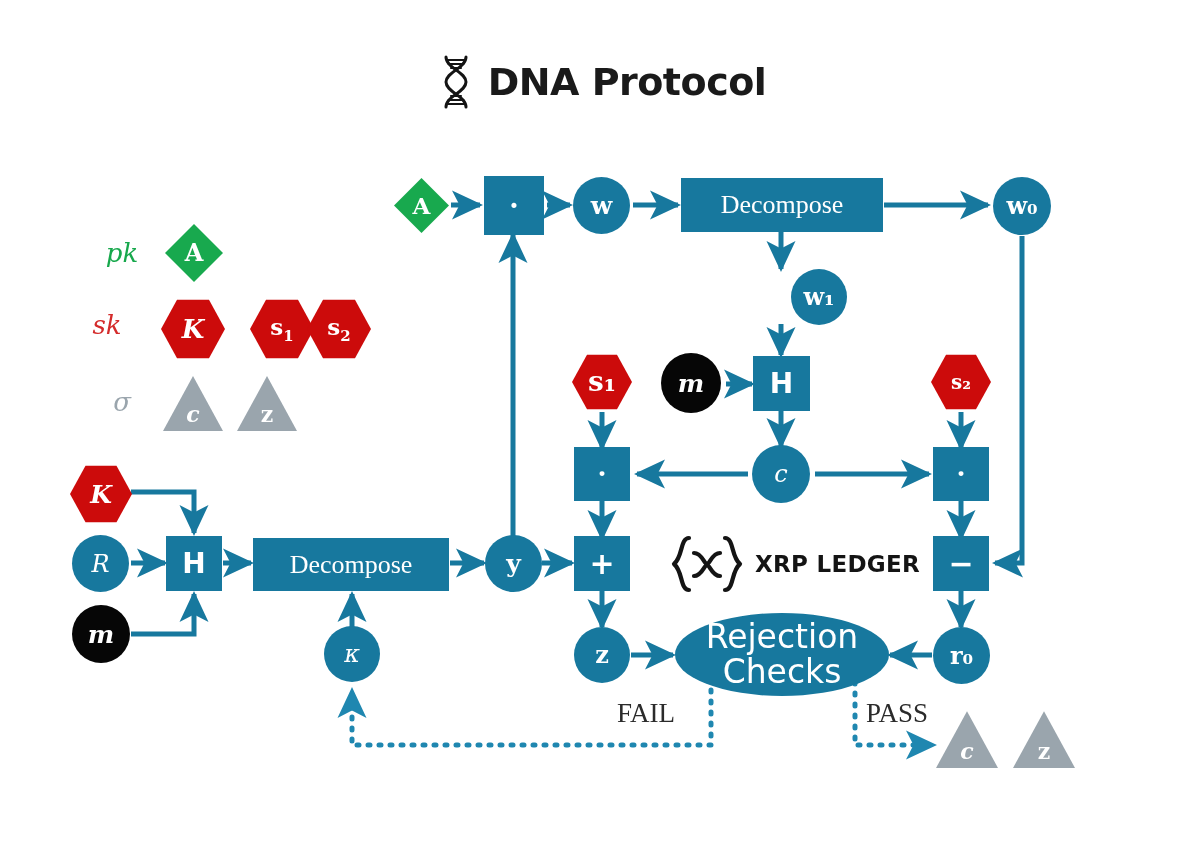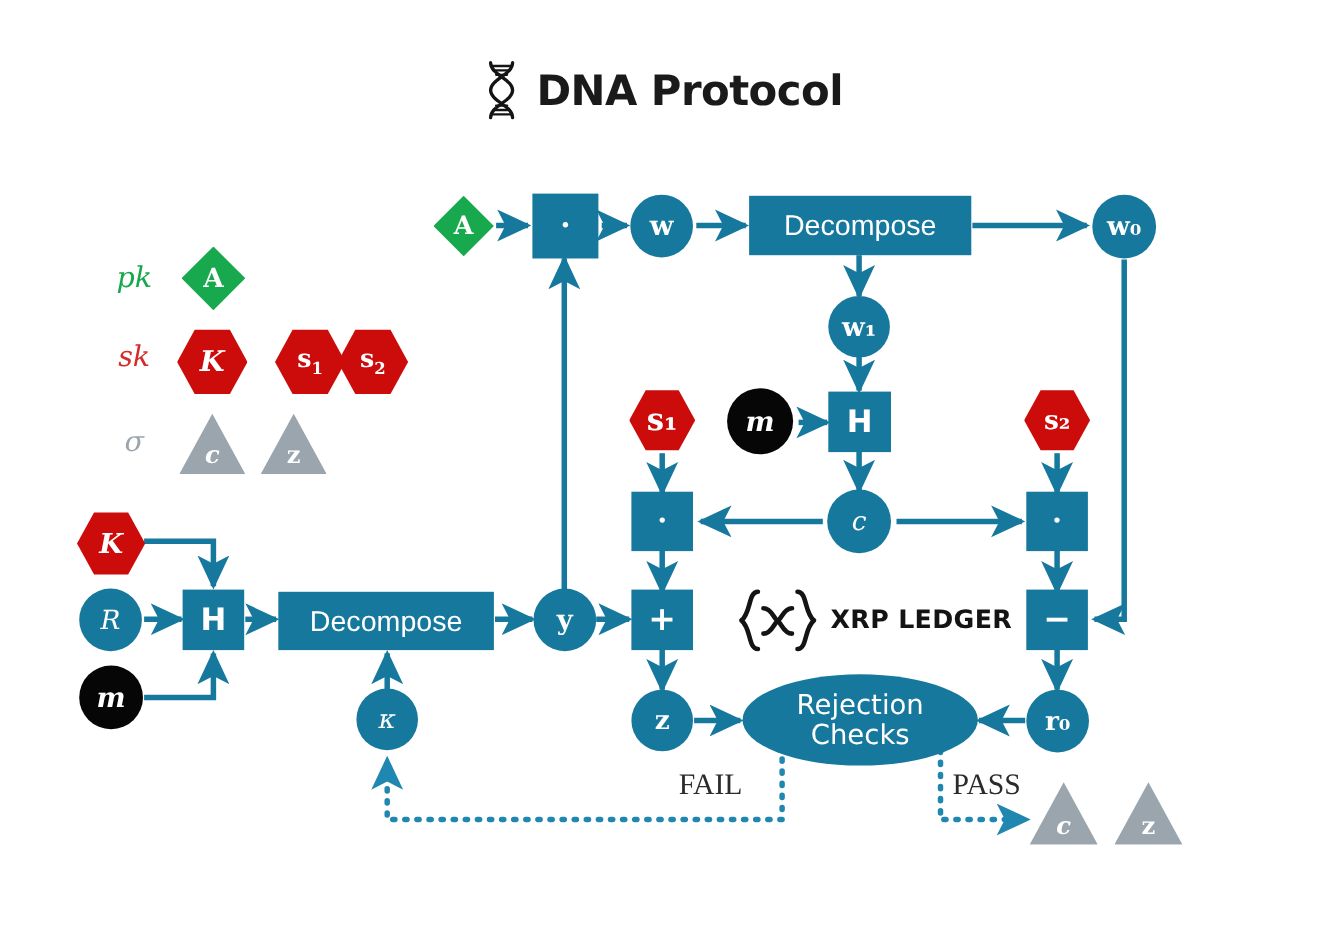--- a/index.html
+++ b/index.html
@@ -83,21 +83,21 @@
   
   .circ-black {
     background: #060606;
     border-radius: 50%;
   }
   
   .procbox {
     background: #17789e;
   }
   .procbox .glyph {
-    font-family: Liberation Sans, sans-serif;
+    font-family: Liberation Serif, serif;
     font-weight: 400;
   }
   
   .ellipse {
     background: #17789e;
     border-radius: 50%;
   }
   .ellipse .glyph {
     font-family: "DejaVu Sans", sans-serif;
     font-weight: 400;
@@ -269,21 +269,21 @@
     <g stroke="#1f87b0" stroke-width="5" fill="none" stroke-dasharray="2 9" stroke-linecap="round" marker-end="url(#ahd)">
       <path d="M855,682 L855,745 L934,745"></path>
     </g>
   </svg>
 
   <div class="legend-label pk" style="left:95px; top:238px; width:54px;">pk</div>
   <div class="node diamond" style="left:165px; top:224px; width:58px; height:58px;">
     <span class="glyph" style="font-size:24px;">A</span>
   </div>
 
-  <div class="legend-label sk" style="left:95px; top:310px; width:54px;">sk</div>
+  <div class="legend-label sk" style="left:80px; top:310px; width:54px;">sk</div>
   <div class="node hexred" style="left:161px; top:298px; width:64px; height:62px;">
     <span class="glyph" style="font-size:26px; font-style:italic;">K</span>
   </div>
   <div class="node hexred" style="left:250px; top:298px; width:64px; height:62px;">
     <span class="glyph" style="font-size:23px;">s<sub style="font-size:0.65em">1</sub></span>
   </div>
   <div class="node hexred" style="left:307px; top:298px; width:64px; height:62px;">
     <span class="glyph" style="font-size:23px;">s<sub style="font-size:0.65em">2</sub></span>
   </div>
 
@@ -308,38 +308,38 @@
   </div>
 
   <div class="node procbox" style="left:681px; top:178px; width:202px; height:54px;">
     <span class="glyph" style="font-size:26px;">Decompose</span>
   </div>
 
   <div class="node circ" style="left:993px; top:177px; width:58px; height:58px;">
     <span class="glyph" style="font-size:24px;">w₀</span>
   </div>
 
-  <div class="node circ" style="left:753px; top:269px; width:56px; height:56px;">
+  <div class="node circ" style="left:791px; top:269px; width:56px; height:56px;">
     <span class="glyph" style="font-size:24px;">w₁</span>
   </div>
 
   <div class="node hexred" style="left:572px; top:353px; width:60px; height:58px;">
     <span class="glyph" style="font-size:28px;">s₁</span>
   </div>
 
   <div class="node circ-black" style="left:661px; top:353px; width:60px; height:60px;">
     <span class="glyph" style="font-size:25px; font-style:italic;">m</span>
   </div>
 
   <div class="node sq" style="left:753px; top:356px; width:57px; height:55px;">
     <span class="glyph" style="font-family:'DejaVu Sans',sans-serif; font-size:28px;">H</span>
   </div>
 
   <div class="node hexred" style="left:931px; top:353px; width:60px; height:58px;">
-    <span class="glyph" style="font-size:24px;">s₂</span>
+    <span class="glyph" style="font-size:20px;">s₂</span>
   </div>
 
   <div class="node sq" style="left:574px; top:447px; width:56px; height:54px;">
     <span class="glyph" style="font-size:26px;">·</span>
   </div>
 
   <div class="node circ" style="left:752px; top:445px; width:58px; height:58px;">
     <span class="glyph" style="font-size:24px; font-style:italic; font-weight:400;">c</span>
   </div>
 
@@ -381,21 +381,21 @@
 
   <div class="node sq" style="left:933px; top:536px; width:56px; height:55px;">
     <span class="glyph" style="font-family:'DejaVu Sans',sans-serif; font-size:30px;">−</span>
   </div>
 
   <div class="node circ" style="left:574px; top:627px; width:56px; height:56px;">
     <span class="glyph" style="font-size:24px;">z</span>
   </div>
 
   <div class="node ellipse" style="left:675px; top:613px; width:214px; height:83px;">
-    <span class="glyph" style="font-size:25px;">
+    <span class="glyph" style="font-size:33px;">
       <span>Rejection</span><br>
       <span>Checks</span>
     </span>
   </div>
 
   <div class="node circ" style="left:933px; top:627px; width:57px; height:57px;">
     <span class="glyph" style="font-size:24px;">r₀</span>
   </div>
 
   <div class="flowlabel" style="left:617px; top:698px;">FAIL</div>

